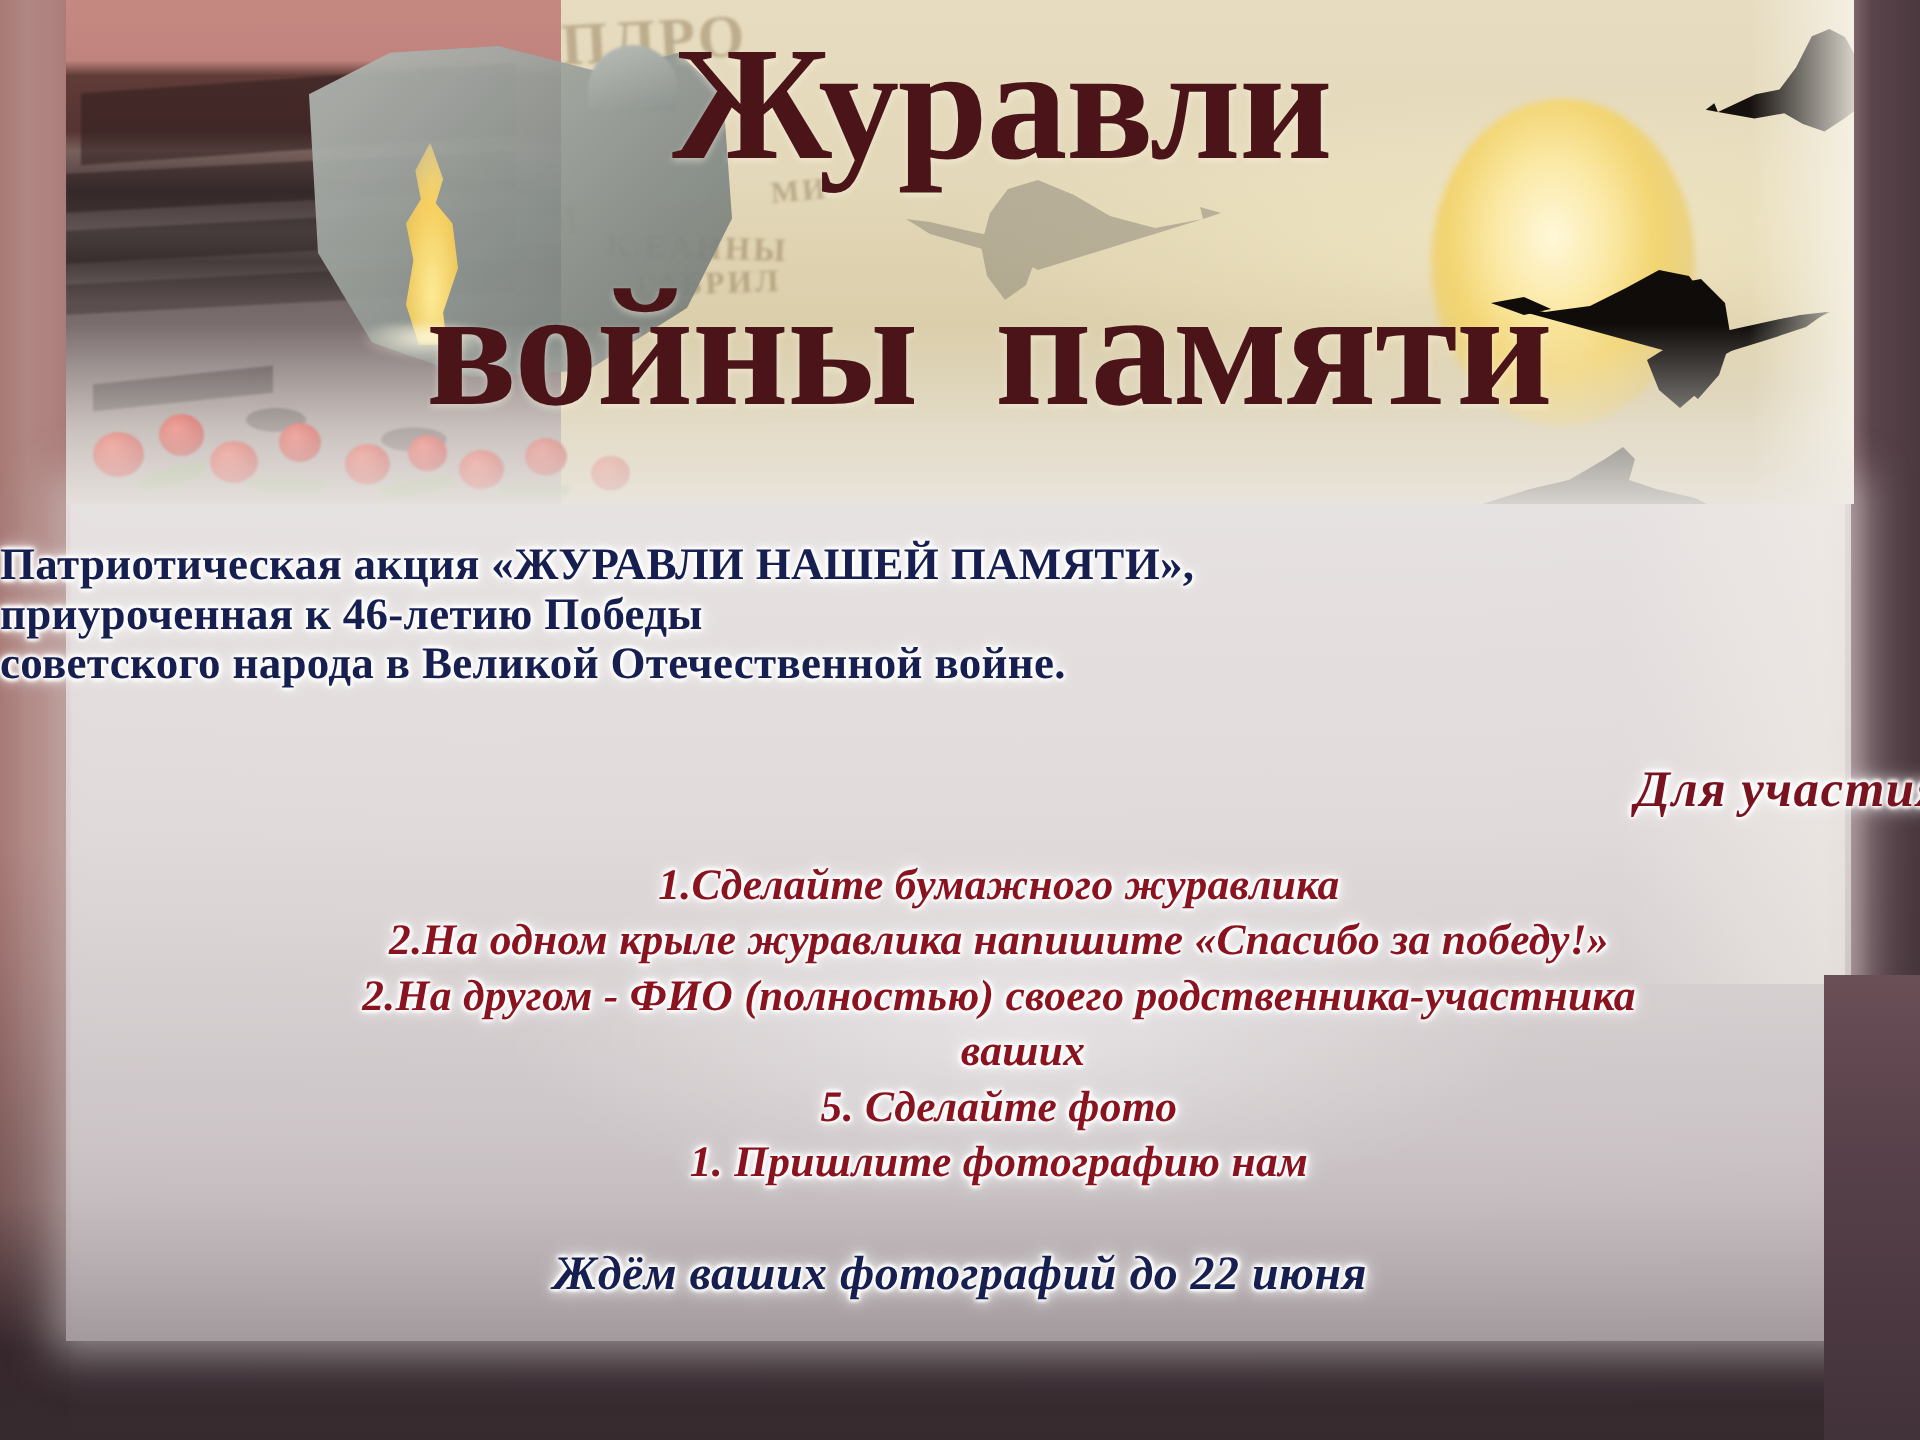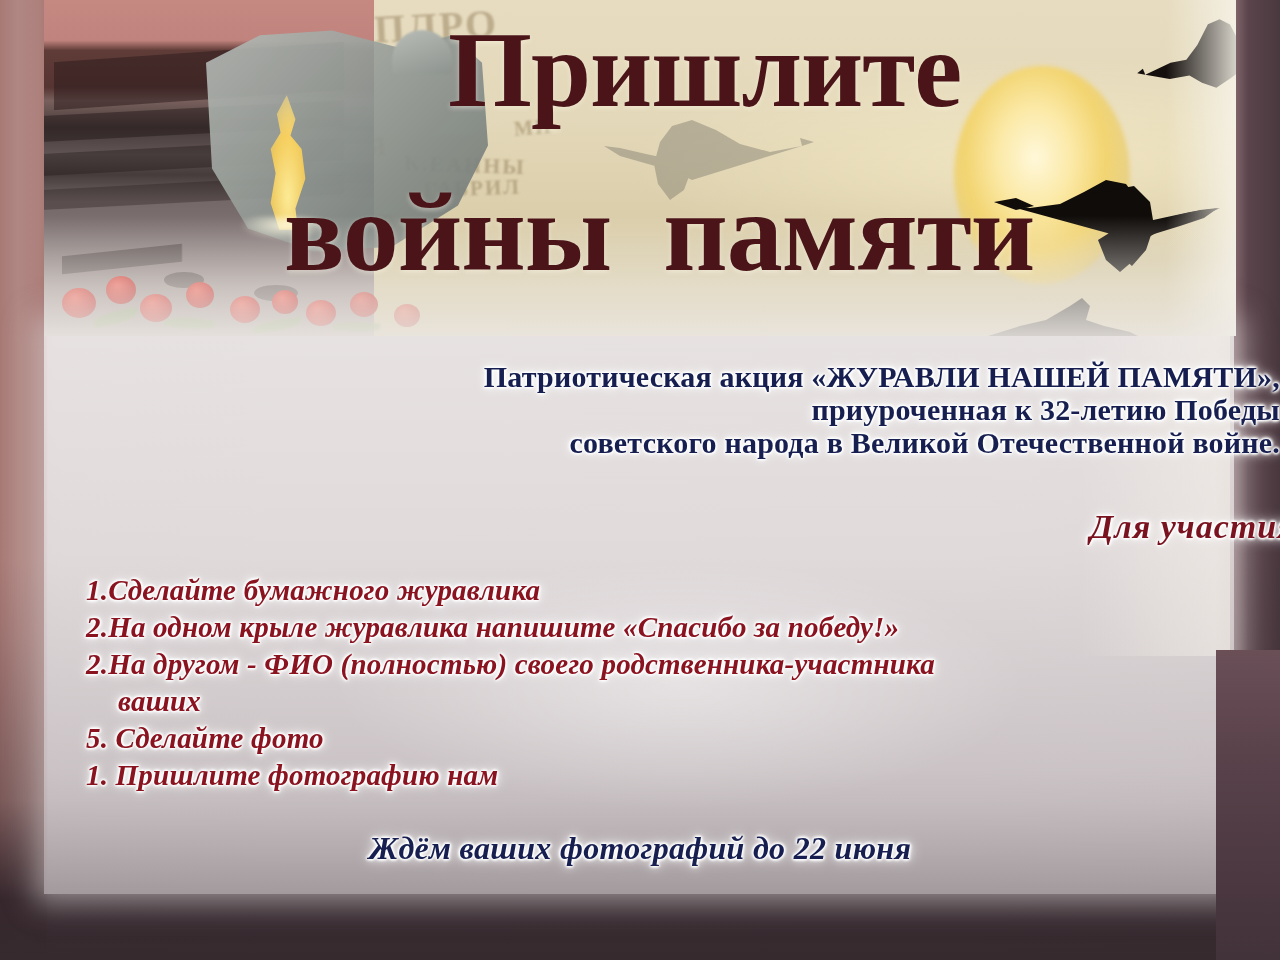--- a/index.html
+++ b/index.html
@@ -186,21 +186,21 @@
   }
   .title-1{left:404px;top:16px;font-size:108px;}
   .title-2{left:240px;top:176px;font-size:112px;}
   .title-2 .word2{margin-left:52px;}
 
   
   .content{position:absolute;z-index:7;left:0;top:0;width:1280px;}
 
   .lead{
     position:absolute;left:0;top:360px;width:1280px;
-    text-align:right;
+    text-align:left;
     color:#161f50;
     font-family:"Liberation Serif", serif;
     font-weight:700;
     font-size:30px;
     line-height:33px;
     letter-spacing:0.2px;
     text-shadow:
       0 0 4px #fff, 0 0 8px #fff, 1px 0 3px #fff, -1px 0 3px #fff,
       0 1px 3px #fff, 0 -1px 3px #fff, 0 0 13px rgba(255,255,255,0.95);
   }
@@ -224,20 +224,21 @@
     position:absolute;left:86px;top:572px;width:1160px;
     color:#8a1320;
     font-family:"Liberation Serif", serif;
     font-style:italic;font-weight:700;
     font-size:29px;
     line-height:37px;
     letter-spacing:0.2px;
     text-shadow:
       0 0 4px #fff, 0 0 8px #fff, 1px 0 3px #fff, -1px 0 3px #fff,
       0 1px 3px #fff, 0 -1px 3px #fff, 0 0 14px rgba(255,255,255,0.95);
+    text-align: center;
   }
   .steps .step{white-space:nowrap;}
   .steps .cont{white-space:nowrap;padding-left:32px;}
 
   .closing{
     position:absolute;left:0;top:830px;width:1280px;
     text-align:center;
     color:#161f50;
     font-family:"Liberation Serif", serif;
     font-style:italic;font-weight:700;
@@ -325,29 +326,29 @@
 
     <div class="crane" style="left:930px;top:296px;width:170px;height:56px;opacity:.9;">
       <svg viewBox="0 0 170 56" xmlns="http://www.w3.org/2000/svg">
         <path d="M14 40 L46 30 L72 24 L96 10 L108 2 L116 10 L112 24 L130 30 L156 36 L168 42 L140 46 L108 48 L72 50 L40 48 Z" fill="#17120f"></path>
       </svg>
     </div>
 
     <div class="hero-rightfade"></div>
     <div class="hero-mist"></div>
 
-    <div class="title title-1">Пришлите</div>
+    <div class="title title-1">Журавли</div>
     <div class="title title-2"><span>войны</span><span class="word2">памяти</span></div>
   </div>
 
   <div class="content">
 
     <div class="lead">
       <div>Патриотическая акция «ЖУРАВЛИ НАШЕЙ ПАМЯТИ»,</div>
-      <div>приуроченная к 32-летию Победы</div>
+      <div>приуроченная к 46-летию Победы</div>
       <div>советского народа в Великой Отечественной войне.</div>
     </div>
 
     <div class="subhead">Для участия:</div>
 
     <div class="steps">
       <div class="step">1.Сделайте  бумажного журавлика</div>
       <div class="step">2.На одном крыле журавлика напишите «Спасибо за победу!»</div>
       <div class="step">2.На другом - ФИО (полностью) своего родственника-участника</div>
       <div class="cont">ваших</div>

